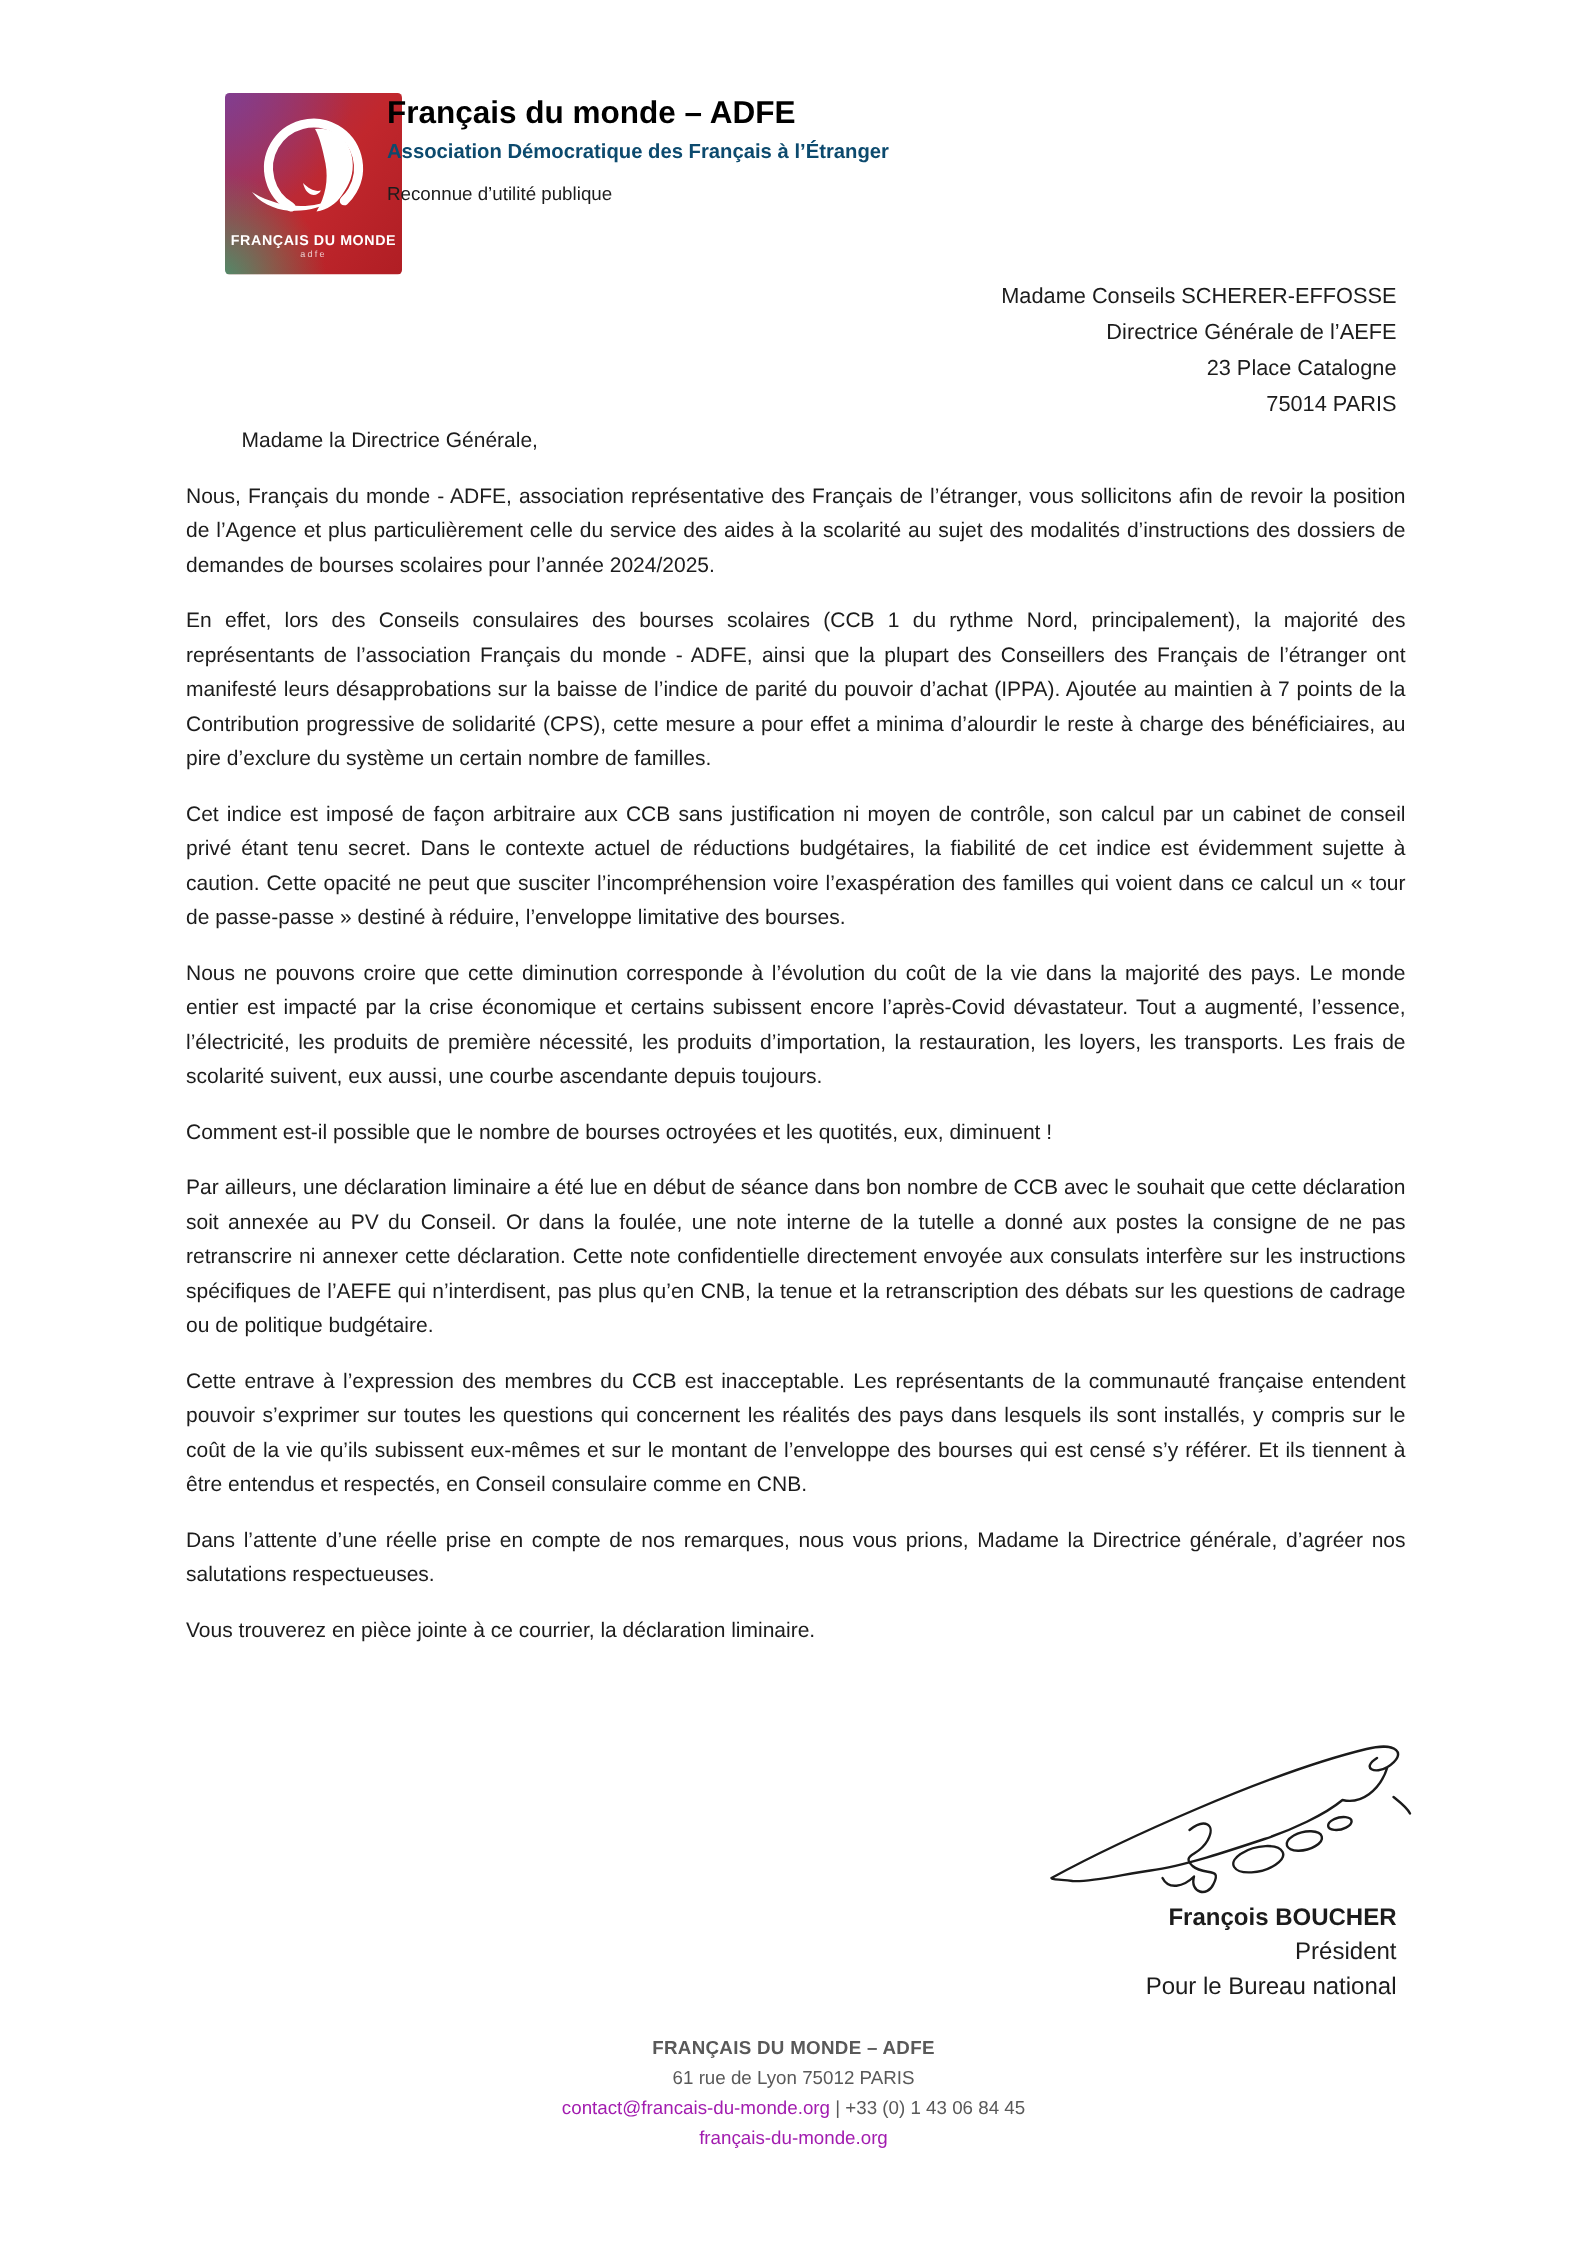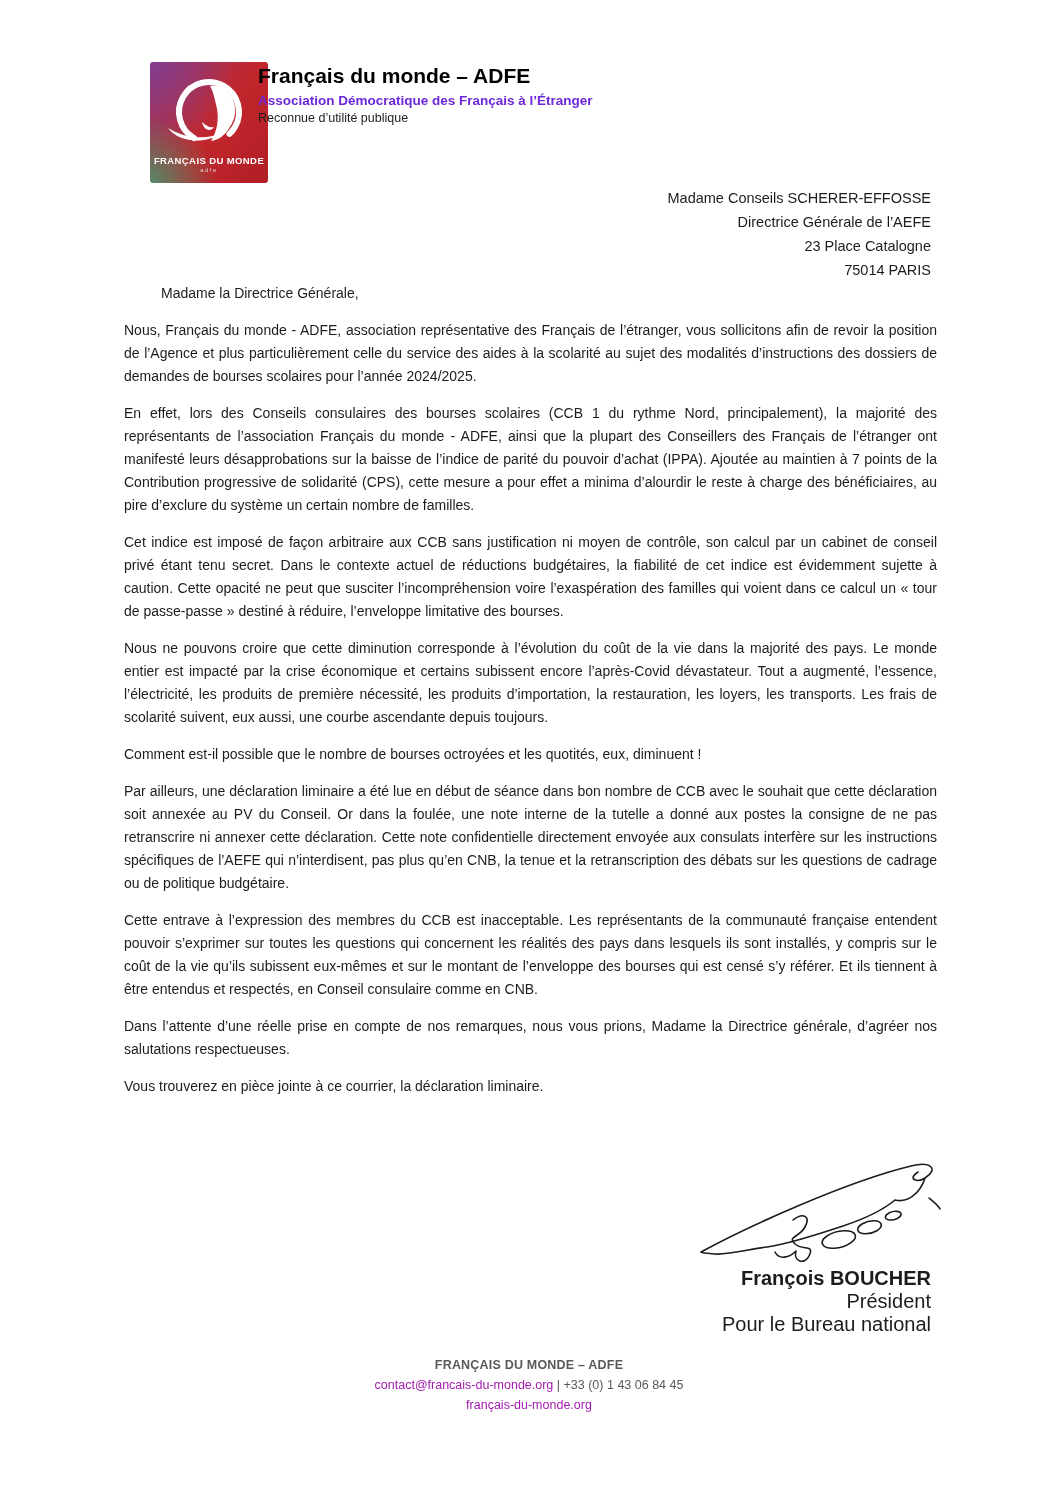--- a/index.html
+++ b/index.html
@@ -25,42 +25,42 @@
     color:#fff; font-size:9.5px; font-weight:bold; letter-spacing:.4px; white-space:nowrap;
   }
   .logo-sub {
     position:absolute; left:0; right:0; top:105px; text-align:center;
     color:rgba(255,255,255,.75); font-size:6px; letter-spacing:1.5px;
   }
 
   
   .header-text { position:absolute; left:258px; top:64px; }
   .header-title   { font-size:21px; font-weight:bold; color:#000; line-height:24px; }
-  .header-subtitle{ font-size:13.5px; font-weight:bold; color:#6d28d9; margin-top:5px; }
-  .header-tagline { font-size:12.5px; color:#1c1c1c; margin-top:3px; }
+  .header-subtitle{ font-size:13.5px; font-weight:bold; color:#0c4a6e; margin-top:5px; }
+  .header-tagline { font-size:12.5px; color:#1c1c1c; margin-top:14px; }
 
   
   .recipient {
     position:absolute; right:127px; top:186px; text-align:right;
     font-size:14.5px; line-height:24px;
   }
 
   
   .letter {
     position:absolute; left:124px; top:282px; width:813px;
     font-size:14px; line-height:23px;
   }
   .letter p { margin:0 0 14px; text-align:justify; }
   .letter p.salutation { text-align:left;margin-left:37px; }
 
   
   .signature-img { position:absolute; left:693px; top:1150px; }
   .signoff {
     position:absolute; right:127px; top:1267px; text-align:right;
-    font-size:20px; line-height:23px;
+    font-size:16px; line-height:23px;
   }
   .signoff .name { font-weight:bold; }
 
   
   .footer {
     position:absolute; left:0; top:1355px; width:100%; text-align:center;
     font-size:12.5px; line-height:20px; color:#595959;
   }
   .footer .org { font-weight:bold; letter-spacing:.2px; }
   .footer a { color:#a21caf; cursor:pointer; }
@@ -129,20 +129,21 @@
   </div>
 
   <div class="signoff">
     <div class="name">François BOUCHER</div>
     <div>Président</div>
     <div>Pour le Bureau national</div>
   </div>
 
   <div class="footer">
     <div class="org">FRANÇAIS DU MONDE – ADFE</div>
+    <div>61 rue de Lyon 75012 PARIS</div>
     <div>
       <a>contact@francais-du-monde.org</a><span class="sep"> | </span><span class="phone">+33 (0) 1 43 06 84 45</span>
     </div>
     <div>
       <a>français-du-monde.org</a>
     </div>
   </div>
 
 </div>
 

